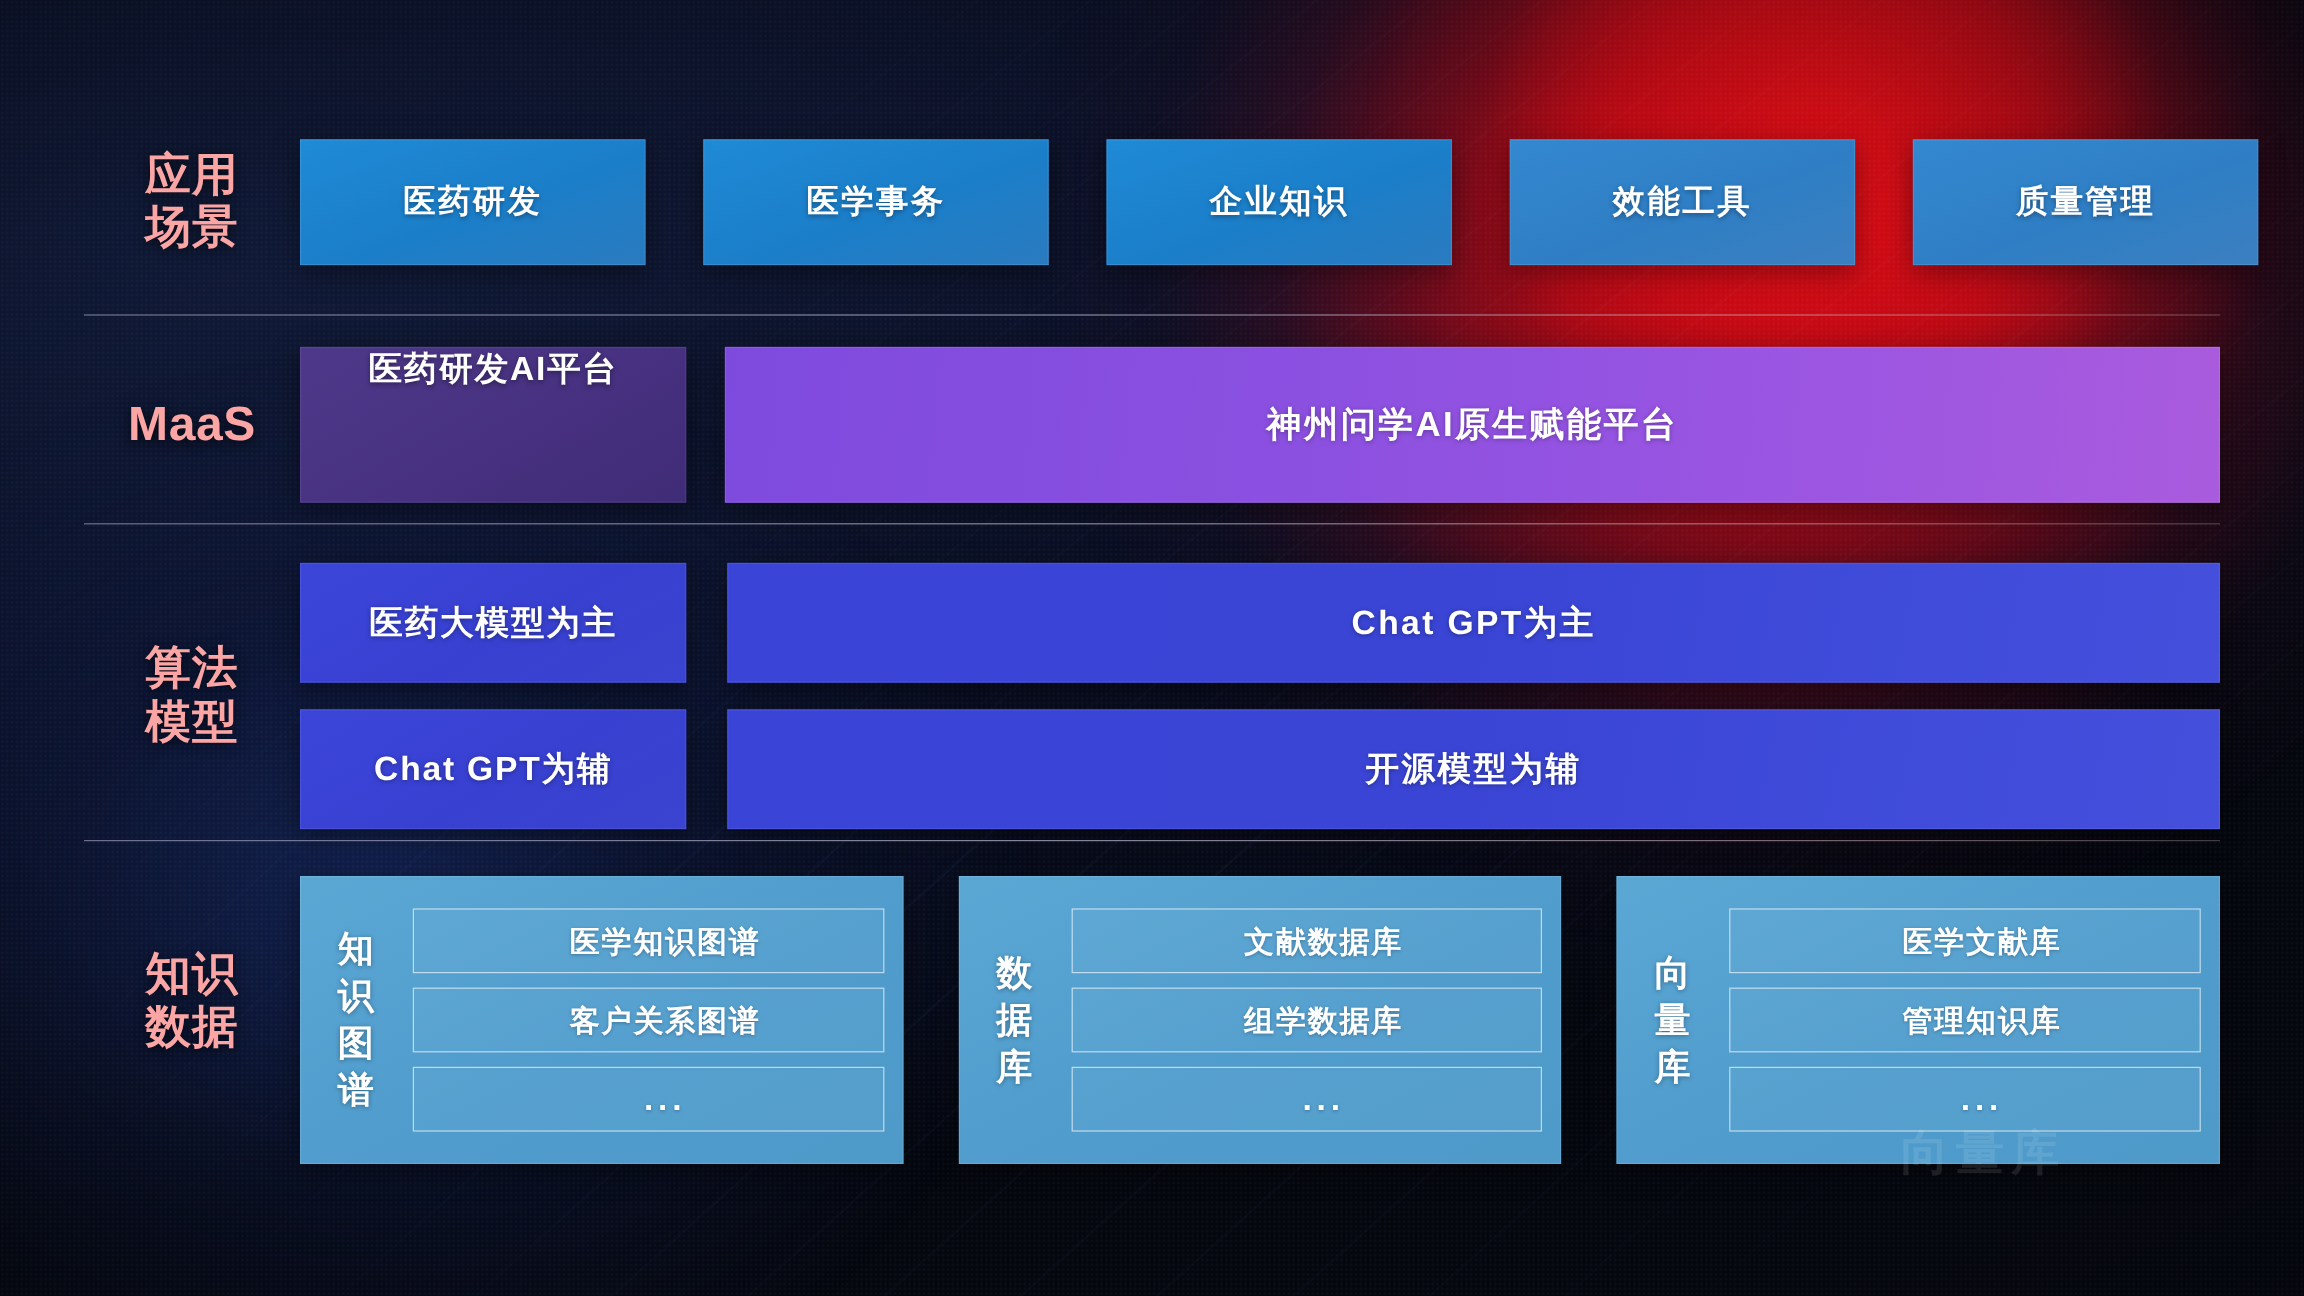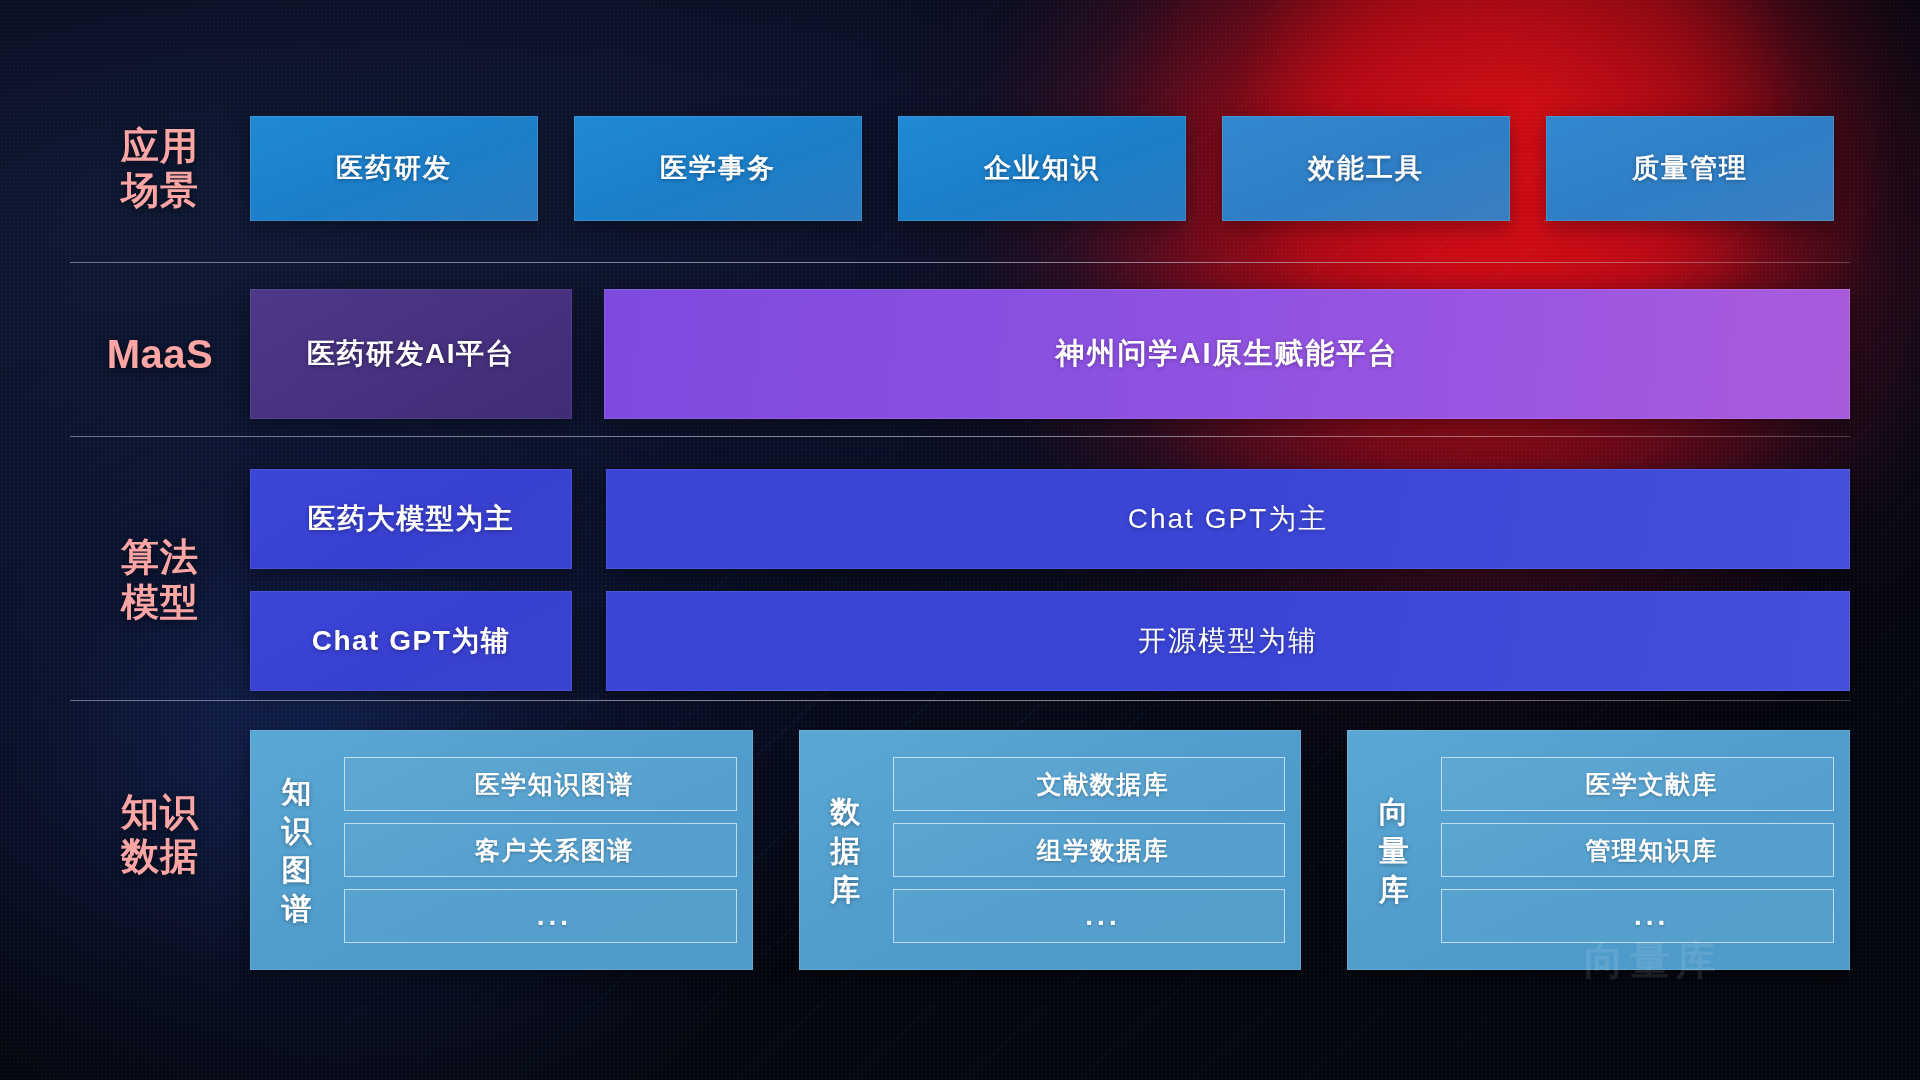--- a/index.html
+++ b/index.html
@@ -130,41 +130,41 @@
     height: 1px;
     background: linear-gradient(90deg,
       rgba(150,150,180,0.70) 0%,
       rgba(168,168,196,0.78) 45%,
       rgba(196,170,180,0.62) 78%,
       rgba(210,180,185,0.30) 100%);
   }
 
   
   #row-apps { left: 70px; top: 108px; width: 1780px; height: 120px; }
-  #row-apps .row-body { gap: 36px; }
+  #row-apps .row-body { gap: 48px; }
   .app-card {
     width: 288px; height: 105px;
     display: flex; align-items: center; justify-content: center;
     background: linear-gradient(160deg, #1f8ad6 0%, #1b7ec9 55%, #2a7bbf 100%);
     color: #ffffff;
     font-size: 27px; font-weight: 700; letter-spacing: 2px;
     box-shadow: 0 6px 22px rgba(0,0,0,.38), inset 0 0 0 1px rgba(255,255,255,.10);
     text-shadow: 0 1px 4px rgba(0,0,0,.35);
   }
   .app-card:nth-child(4),
   .app-card:nth-child(5) {
     background: linear-gradient(160deg, #3388cf 0%, #2f7ec5 55%, #3b7fc0 100%);
   }
 
   
   #row-maas { left: 70px; top: 288px; width: 1780px; height: 132px; }
   #row-maas .row-body { gap: 32px; }
   .maas-left {
     width: 322px; height: 130px;
-    display: flex; align-items: center; justify-content: center;
+    display: flex; align-items: flex-start; justify-content: center;
     background: linear-gradient(150deg, #4e3889 0%, #46307f 60%, #3f2c76 100%);
     color: #ffffff; font-size: 28px; font-weight: 700; letter-spacing: 1.5px;
     box-shadow: 0 6px 22px rgba(0,0,0,.42), inset 0 0 0 1px rgba(255,255,255,.07);
     text-shadow: 0 1px 4px rgba(0,0,0,.4);
   }
   .maas-right {
     flex: 1 1 auto; height: 130px;
     display: flex; align-items: center; justify-content: center;
     background: linear-gradient(95deg, #7e4ade 0%, #8b50e0 38%, #9a55e2 70%, #a95bdd 100%);
     color: #ffffff; font-size: 29px; font-weight: 700; letter-spacing: 2px;
@@ -181,21 +181,21 @@
     display: flex; align-items: center; justify-content: center;
     background: linear-gradient(150deg, #3b46d9 0%, #3840d1 55%, #3a44cf 100%);
     color: #ffffff; font-size: 28px; font-weight: 700; letter-spacing: 1.5px;
     box-shadow: 0 6px 20px rgba(0,0,0,.40), inset 0 0 0 1px rgba(255,255,255,.08);
     text-shadow: 0 1px 4px rgba(0,0,0,.35);
   }
   .algo-right {
     flex: 1 1 auto; height: 100px;
     display: flex; align-items: center; justify-content: center;
     background: linear-gradient(100deg, #3a45d8 0%, #3a45d6 50%, #4450dc 100%);
-    color: #ffffff; font-size: 28px; font-weight: 400; letter-spacing: 2px;
+    color: #ffffff; font-size: 28px; font-weight: 700; letter-spacing: 2px;
     box-shadow: 0 6px 20px rgba(0,0,0,.40), inset 0 0 0 1px rgba(255,255,255,.08);
     text-shadow: 0 1px 4px rgba(0,0,0,.35);
   }
 
   
   #row-know { left: 70px; top: 730px; width: 1780px; height: 248px; align-items: flex-start; }
   #row-know .row-label { margin-top: 60px; }
   #row-know .row-body { gap: 46px; }
   .know-card {
     flex: 1 1 0;

